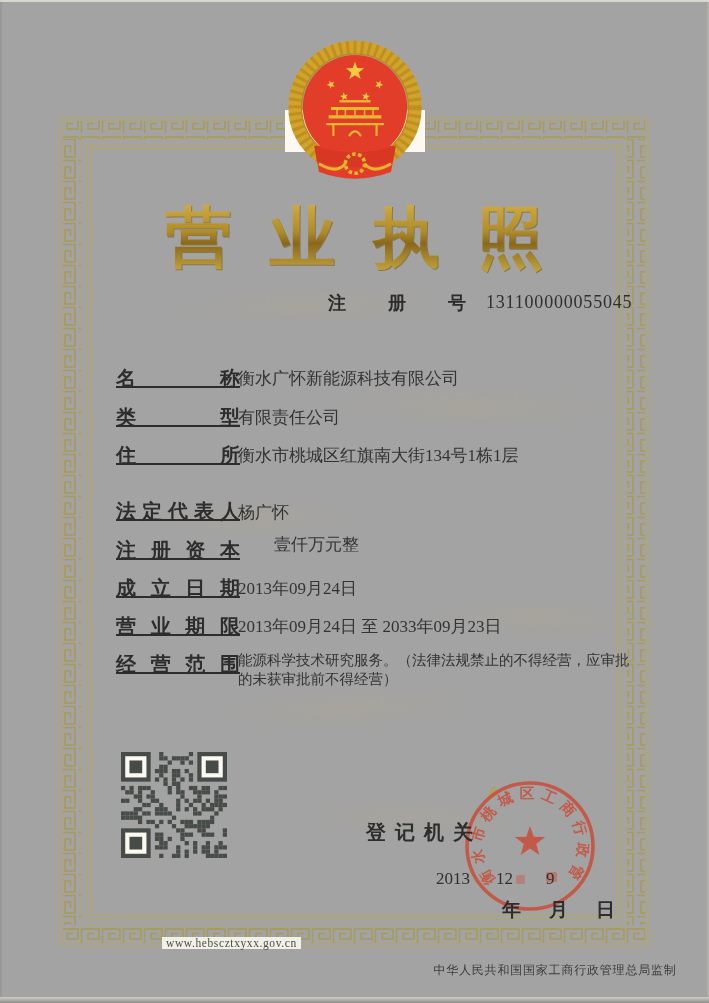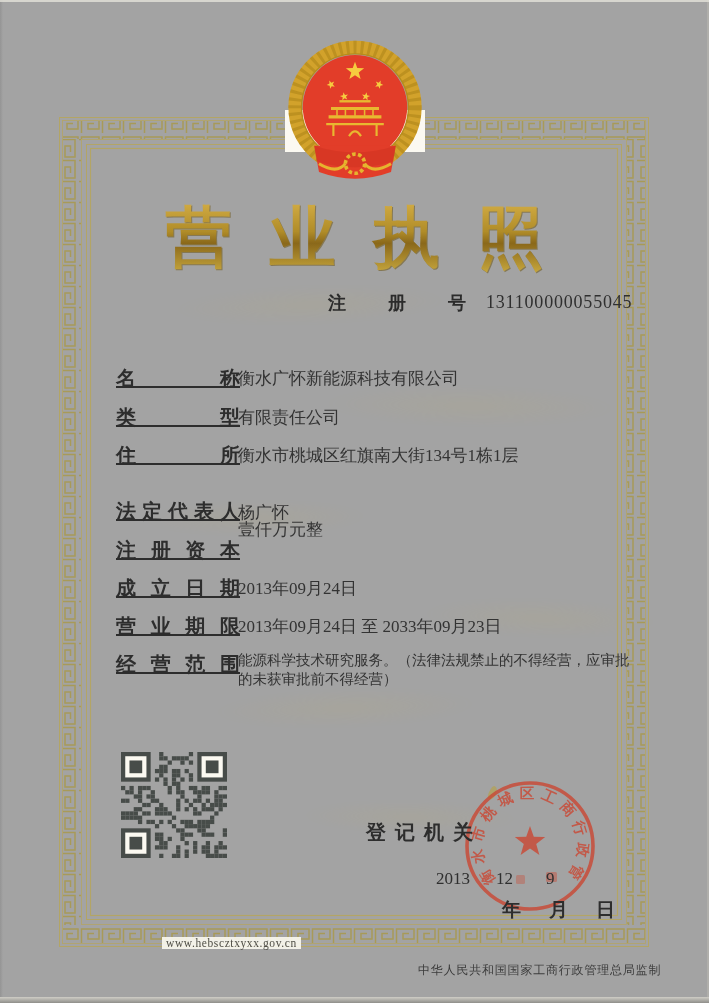--- a/index.html
+++ b/index.html
@@ -42,21 +42,21 @@
   .reg-unit{position:absolute;font-size:19px;font-weight:700;color:#2d2d2d;z-index:6;}
   .seal{position:absolute;left:460px;top:776px;width:140px;height:140px;z-index:5;}
   .pen-mark{position:absolute;left:489px;top:786px;width:7px;height:14px;background:#b3a156;
     opacity:.75;border-radius:40% 60% 50% 50%;transform:rotate(28deg);z-index:4;}
   .qr{position:absolute;left:121px;top:752px;width:106px;height:106px;}
   
   .footer-url{position:absolute;left:162px;top:937px;font-family:"Liberation Serif",serif;
     font-size:11.5px;letter-spacing:.6px;color:#4e4d45;background:rgba(251,249,241,.9);
     padding:0 4px;z-index:3;white-space:nowrap;}
   .footer-left{position:absolute;left:58px;top:962px;font-size:12px;letter-spacing:1px;color:#3c3c3c;white-space:nowrap;}
-  .footer-right{position:absolute;left:418px;top:962px;width:274px;text-align:left;
+  .footer-right{position:absolute;left:418px;top:962px;width:274px;text-align:center;
     font-size:12px;letter-spacing:.8px;color:#3c3c3c;white-space:nowrap;}
 </style>
 </head>
 <body>
 
 <div class="page">
 
   <div class="wm" style="left:170px;top:285px;width:280px;height:40px;transform:rotate(-2deg);"></div>
   <div class="wm" style="left:320px;top:385px;width:300px;height:42px;transform:rotate(1deg);"></div>
   <div class="wm" style="left:140px;top:500px;width:230px;height:36px;transform:rotate(-1deg);"></div>
@@ -122,21 +122,21 @@
   <div class="f-label" style="top:406px;">类型</div>
   <div class="f-value" style="top:408px;">有限责任公司</div>
 
   <div class="f-label" style="top:444px;">住所</div>
   <div class="f-value" style="top:446px;">衡水市桃城区红旗南大街134号1栋1层</div>
 
   <div class="f-label" style="top:500px;">法定代表人</div>
   <div class="f-value" style="top:503px;">杨广怀</div>
 
   <div class="f-label" style="top:539px;">注册资本</div>
-  <div class="f-value" style="top:520px;">壹仟万元整</div>
+  <div class="f-value" style="top:535px;margin-left:36px;">壹仟万元整</div>
 
   <div class="f-label" style="top:577px;">成立日期</div>
   <div class="f-value" style="top:579px;">2013年09月24日</div>
 
   <div class="f-label" style="top:615px;">营业期限</div>
   <div class="f-value" style="top:617px;">2013年09月24日 至 2033年09月23日</div>
 
   <div class="f-label" style="top:653px;">经营范围</div>
   <div class="f-value v-scope" style="top:651px;">能源科学技术研究服务。（法律法规禁止的不得经营，应审批的未获审批前不得经营）</div>
 

